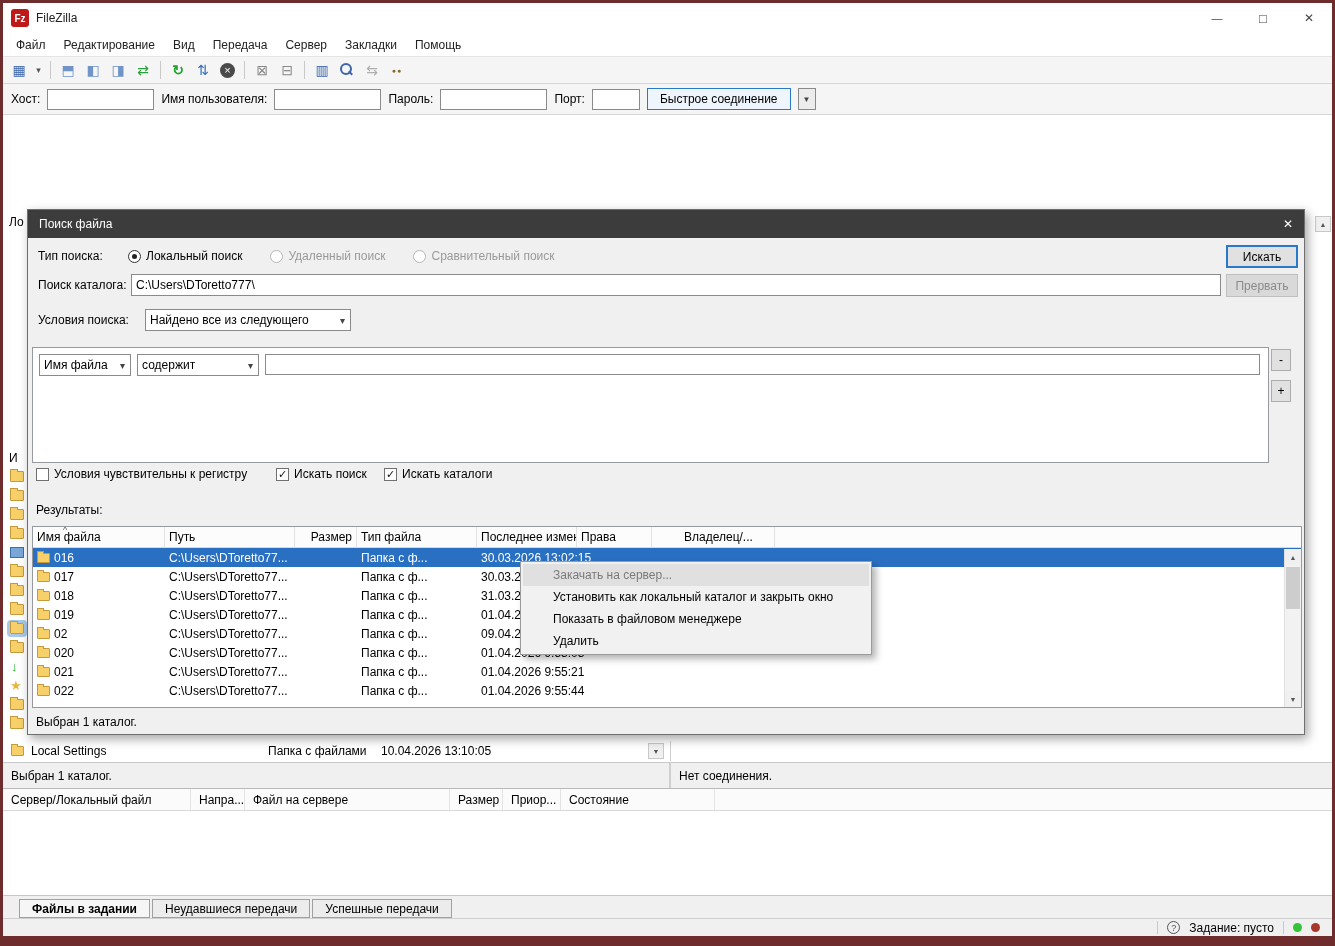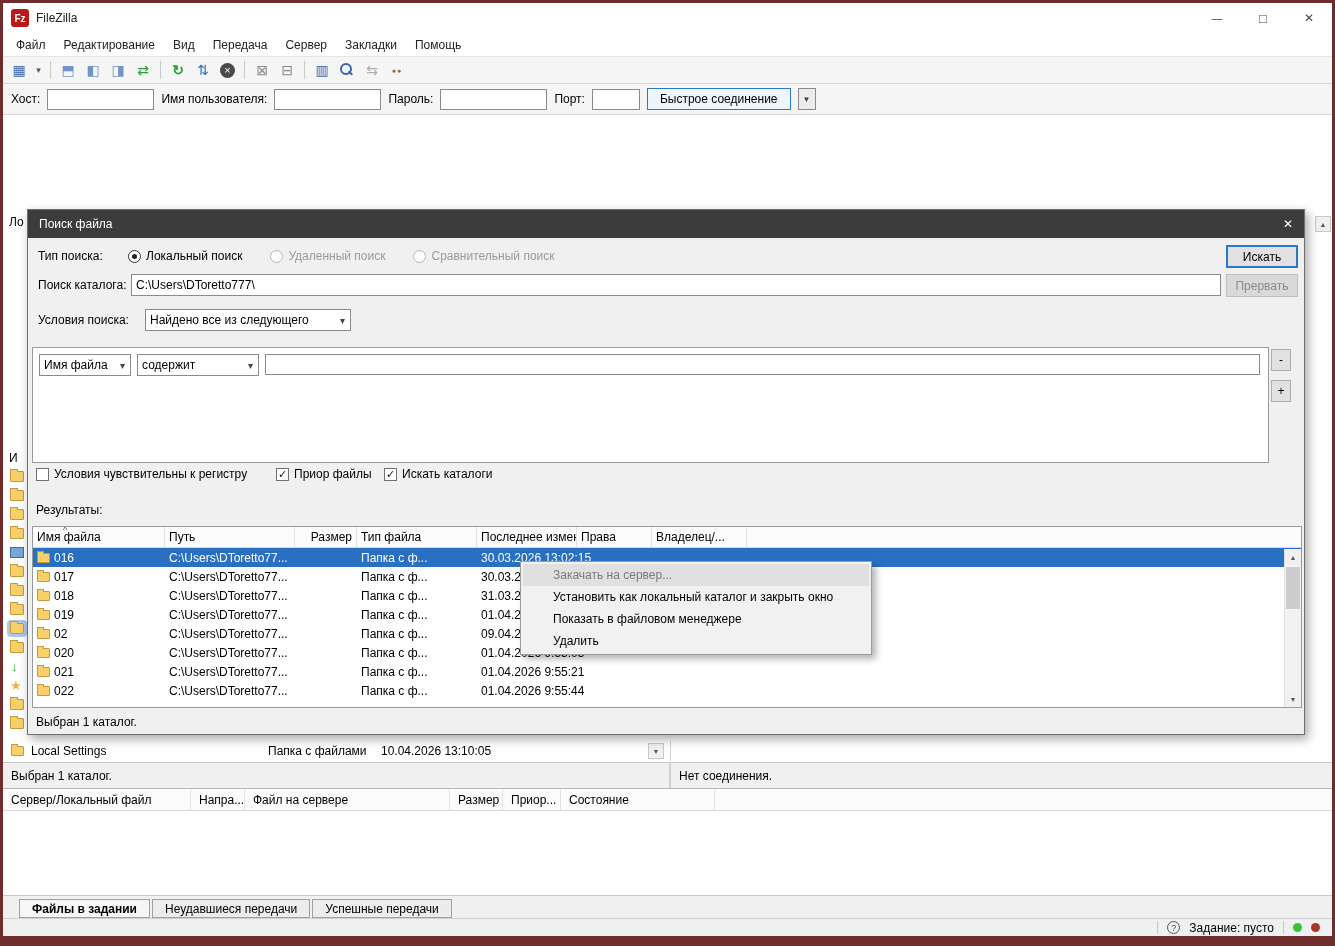--- a/index.html
+++ b/index.html
@@ -109,21 +109,21 @@
   .thead { display:flex; height:21px; background:#fcfcfc; border-bottom:1px solid #d9d9d9; position:relative; }
   .th { padding:3px 4px 0 4px; border-right:1px solid #e3e3e3; overflow:hidden; white-space:nowrap; position:relative; }
   .sort-caret { position:absolute; left:30px; top:-2px; font-size:9px; color:#555; }
   .sort-caret::before { content:"^"; }
   .c-name { width:132px; }
   .c-path { width:130px; }
   .c-size { width:62px; text-align:right; }
   .c-type { width:120px; }
   .c-mod  { width:100px; }
   .c-perm { width:75px; }
-  .c-own  { width:95px; }
+  .c-own  { width:95px;margin-left:28px; }
   .trow { display:flex; height:19px; align-items:center; }
   .trow.sel { background:#2a70c2; color:#fff; }
   .tc { padding:0 4px; white-space:nowrap; }
   .tc.c-name { display:flex; align-items:center; gap:4px; overflow:hidden; }
   .tc.c-path, .tc.c-type { overflow:hidden; }
   .folder-ico { flex:0 0 auto; width:13px; height:10px; background:#f7d069; border:1px solid #c49a3a; border-radius:1px; position:relative; }
   .folder-ico::before { content:""; position:absolute; left:-1px; top:-3px; width:5px; height:2px; background:#f7d069; border:1px solid #c49a3a; border-bottom:none; }
   .vscroll { position:absolute; right:0; top:22px; bottom:0; width:17px; background:#f2f2f2; border-left:1px solid #e0e0e0; }
   .vs-btn { position:absolute; left:0; width:16px; height:16px; background:#f0f0f0; color:#555; font-size:7px; display:flex; align-items:center; justify-content:center; }
   .vs-up { top:0; } .vs-up::before { content:"▲"; }
@@ -324,21 +324,21 @@
         </div>
         <button class="mini-btn" style="right:13px; top:111px;">-</button>
         <button class="mini-btn" style="right:13px; top:142px;">+</button>
 
         <span class="cb-row" style="left:8px;">
           <span class="checkbox"></span>
           <span>Условия чувствительны к регистру</span>
         </span>
         <span class="cb-row" style="left:248px;">
           <span class="checkbox checked"></span>
-          <span>Приор файлы</span>
+          <span>Искать поиск</span>
         </span>
         <span class="cb-row" style="left:356px;">
           <span class="checkbox checked"></span>
           <span>Искать каталоги</span>
         </span>
 
         <span class="dlg-label" style="left:8px; top:265px;">Результаты:</span>
 
         <div class="rtable">
           <div class="thead">

